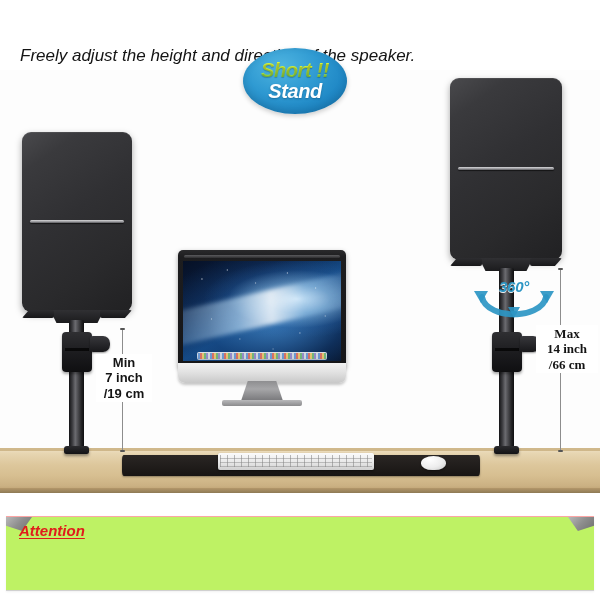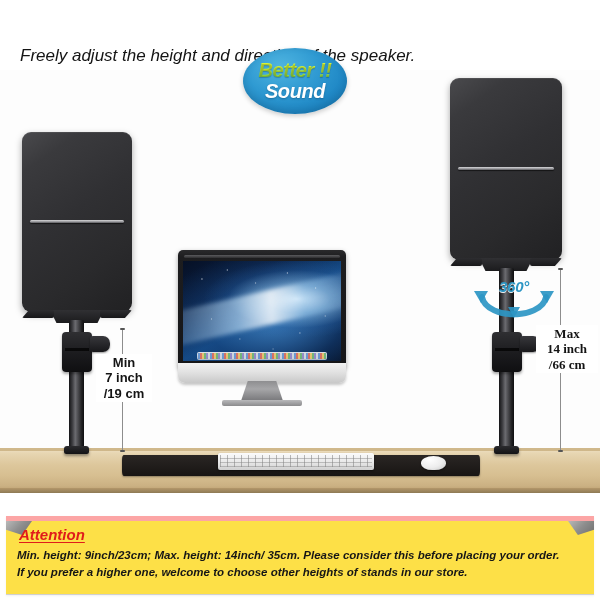--- a/index.html
+++ b/index.html
@@ -398,22 +398,22 @@
     padding: 1px 2px;
   }
 
   
   .attention {
     position: absolute;
     left: 6px;
     top: 516px;
     width: 588px;
     height: 74px;
-    background: #fde047;
-    border-top: 5px solid #fca5a5;
+    background: #bef264;
+    border-top: 1px solid #fca5a5;
     box-shadow: 0 1px 2px rgba(0,0,0,.06);
   }
   .att-corner {
     position: absolute;
     top: 0;
     width: 26px;
     height: 14px;
     background: linear-gradient(135deg, #b9b9b9 0%, #8d8d8d 50%, #6f6f6f 100%);
   }
   .att-corner.left  { left: 0;  clip-path: polygon(0 0, 100% 0, 62% 100%, 0 62%); }
@@ -533,28 +533,24 @@
       <div class="dimlabel" style="left:536px; top:255px; width:58px;font-family:Liberation Serif, serif;">
         <div>Max</div>
         <div>14 inch</div>
         <div>/66 cm</div>
       </div>
     </div>
 
   </div>
 
   <div class="badge">
-    <div class="badge-line1">Better !!</div>
-    <div class="badge-line2">Sound</div>
+    <div class="badge-line1">Short !!</div>
+    <div class="badge-line2">Stand</div>
   </div>
 
   <div class="attention">
     <div class="att-corner left"></div>
     <div class="att-corner right"></div>
     <div class="att-title">Attention</div>
-    <div class="att-body">
-      <div>Min. height: 9inch/23cm; Max. height: 14inch/ 35cm. Please consider this before placing your order.</div>
-      <div>If you prefer a higher one, welcome to choose other heights of stands in our store.</div>
-    </div>
     <div class="att-rule"></div>
   </div>
 
 </div>
 
 </body></html>

